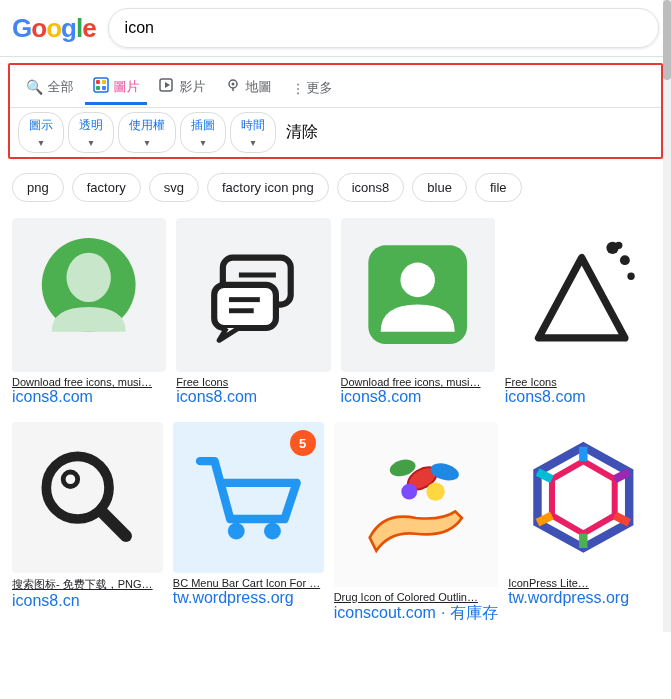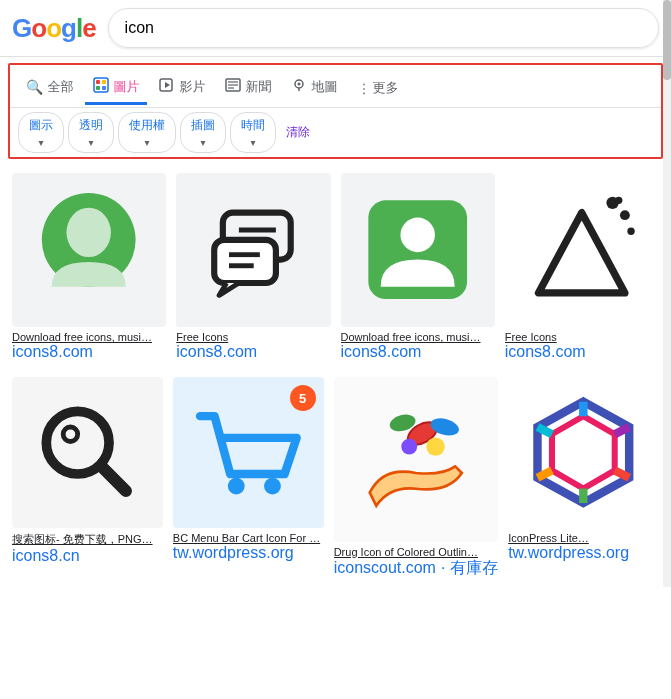--- a/index.html
+++ b/index.html
@@ -111,22 +111,22 @@
       cursor: pointer;
       background: #fff;
       white-space: nowrap;
       flex-direction: column;
     }
     .filter-chip .arrow {
       font-size: 10px;
       color: #5f6368;
     }
     .clear-filter {
-      font-size: 12px;
-      color: #6d28d9;
+      font-size: 16px;
+      color: #000000;
       cursor: pointer;
       padding: 4px 6px;
     }
 
     
     .related-searches {
       display: flex;
       align-items: center;
       padding: 8px 12px;
       gap: 8px;
@@ -270,31 +270,20 @@
           <svg width="16" height="16" viewBox="0 0 16 16">
               <rect x="1" y="2" width="12" height="12" rx="2" fill="none" stroke="#5f6368" stroke-width="1.5"></rect>
               <polygon points="6,5 11,8 6,11" fill="#5f6368"></polygon>
             </svg>
         </span>
         <span>影片</span>
       </div>
       <div class="nav-tab">
         <span class="tab-icon">
           <svg width="16" height="16" viewBox="0 0 16 16">
-              <rect x="1" y="2" width="14" height="12" rx="1" fill="none" stroke="#5f6368" stroke-width="1.5"></rect>
-              <line x1="3" y1="5" x2="13" y2="5" stroke="#5f6368" stroke-width="1.2"></line>
-              <line x1="3" y1="8" x2="13" y2="8" stroke="#5f6368" stroke-width="1.2"></line>
-              <line x1="3" y1="11" x2="9" y2="11" stroke="#5f6368" stroke-width="1.2"></line>
-            </svg>
-        </span>
-        <span>新聞</span>
-      </div>
-      <div class="nav-tab">
-        <span class="tab-icon">
-          <svg width="16" height="16" viewBox="0 0 16 16">
               <circle cx="8" cy="7" r="4" fill="none" stroke="#5f6368" stroke-width="1.5"></circle>
               <circle cx="8" cy="7" r="1.5" fill="#5f6368"></circle>
               <line x1="8" y1="11" x2="8" y2="14" stroke="#5f6368" stroke-width="1.5"></line>
             </svg>
         </span>
         <span>地圖</span>
       </div>
       <div class="nav-tab-more">
         <span>⋮</span>
         <span>更多</span>
@@ -319,20 +308,29 @@
         <span class="arrow">▾</span>
       </div>
       <div class="filter-chip">
         <span>時間</span>
         <span class="arrow">▾</span>
       </div>
       <div class="clear-filter">清除</div>
     </div>
   </div>
 
+  <div class="related-searches">
+    <div class="related-chip">png</div>
+    <div class="related-chip">factory</div>
+    <div class="related-chip">svg</div>
+    <div class="related-chip">factory icon png</div>
+    <div class="related-chip">icons8</div>
+    <div class="related-chip">blue</div>
+    <div class="related-chip">file</div>
+  </div>
 
   <div class="image-grid">
 
     <div class="image-cell">
       <div class="image-thumb">
         <svg class="thumb-svg" viewBox="0 0 100 100" xmlns="http://www.w3.org/2000/svg">
           <circle cx="50" cy="42" r="38" fill="#4caf50"></circle>
 
           <ellipse cx="50" cy="36" rx="18" ry="20" fill="#c8e6c9"></ellipse>
 

